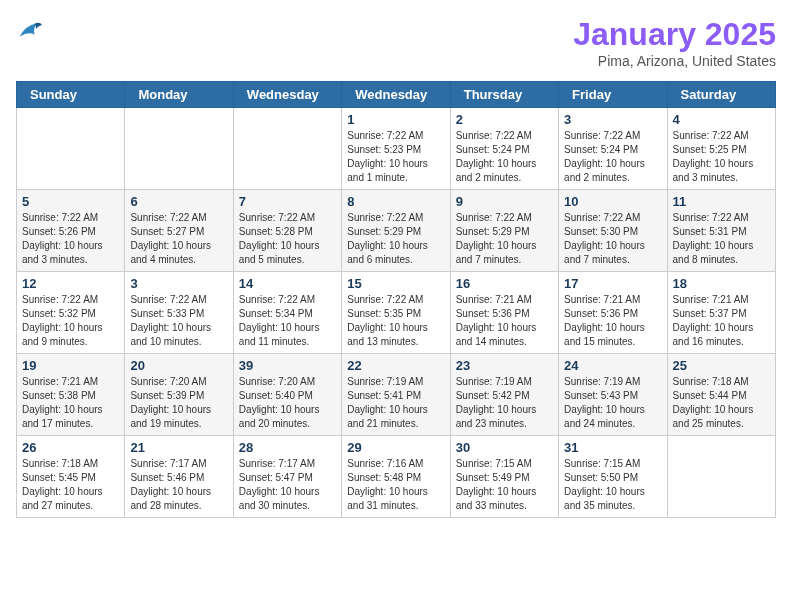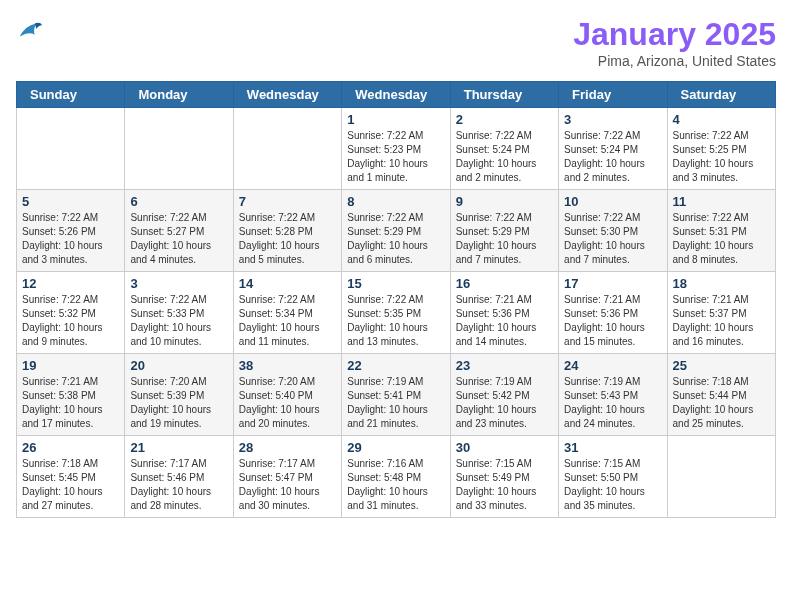--- a/index.html
+++ b/index.html
@@ -201,21 +201,21 @@
       <tr>
         <td>
           <span class="day-number">19</span>
           <div class="day-info">Sunrise: 7:21 AM<br>Sunset: 5:38 PM<br>Daylight: 10 hours<br>and 17 minutes.</div>
         </td>
         <td>
           <span class="day-number">20</span>
           <div class="day-info">Sunrise: 7:20 AM<br>Sunset: 5:39 PM<br>Daylight: 10 hours<br>and 19 minutes.</div>
         </td>
         <td>
-          <span class="day-number">38</span>
+          <span class="day-number">39</span>
           <div class="day-info">Sunrise: 7:20 AM<br>Sunset: 5:40 PM<br>Daylight: 10 hours<br>and 20 minutes.</div>
         </td>
         <td>
           <span class="day-number">22</span>
           <div class="day-info">Sunrise: 7:19 AM<br>Sunset: 5:41 PM<br>Daylight: 10 hours<br>and 21 minutes.</div>
         </td>
         <td>
           <span class="day-number">23</span>
           <div class="day-info">Sunrise: 7:19 AM<br>Sunset: 5:42 PM<br>Daylight: 10 hours<br>and 23 minutes.</div>
         </td>

